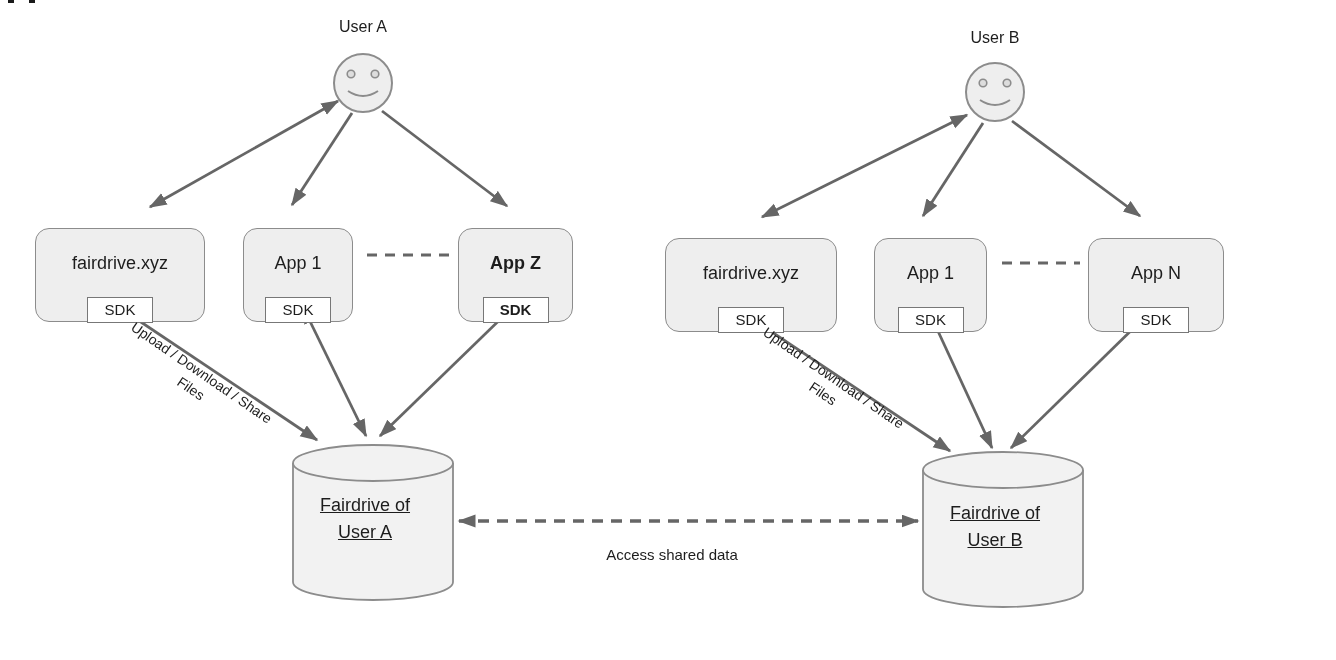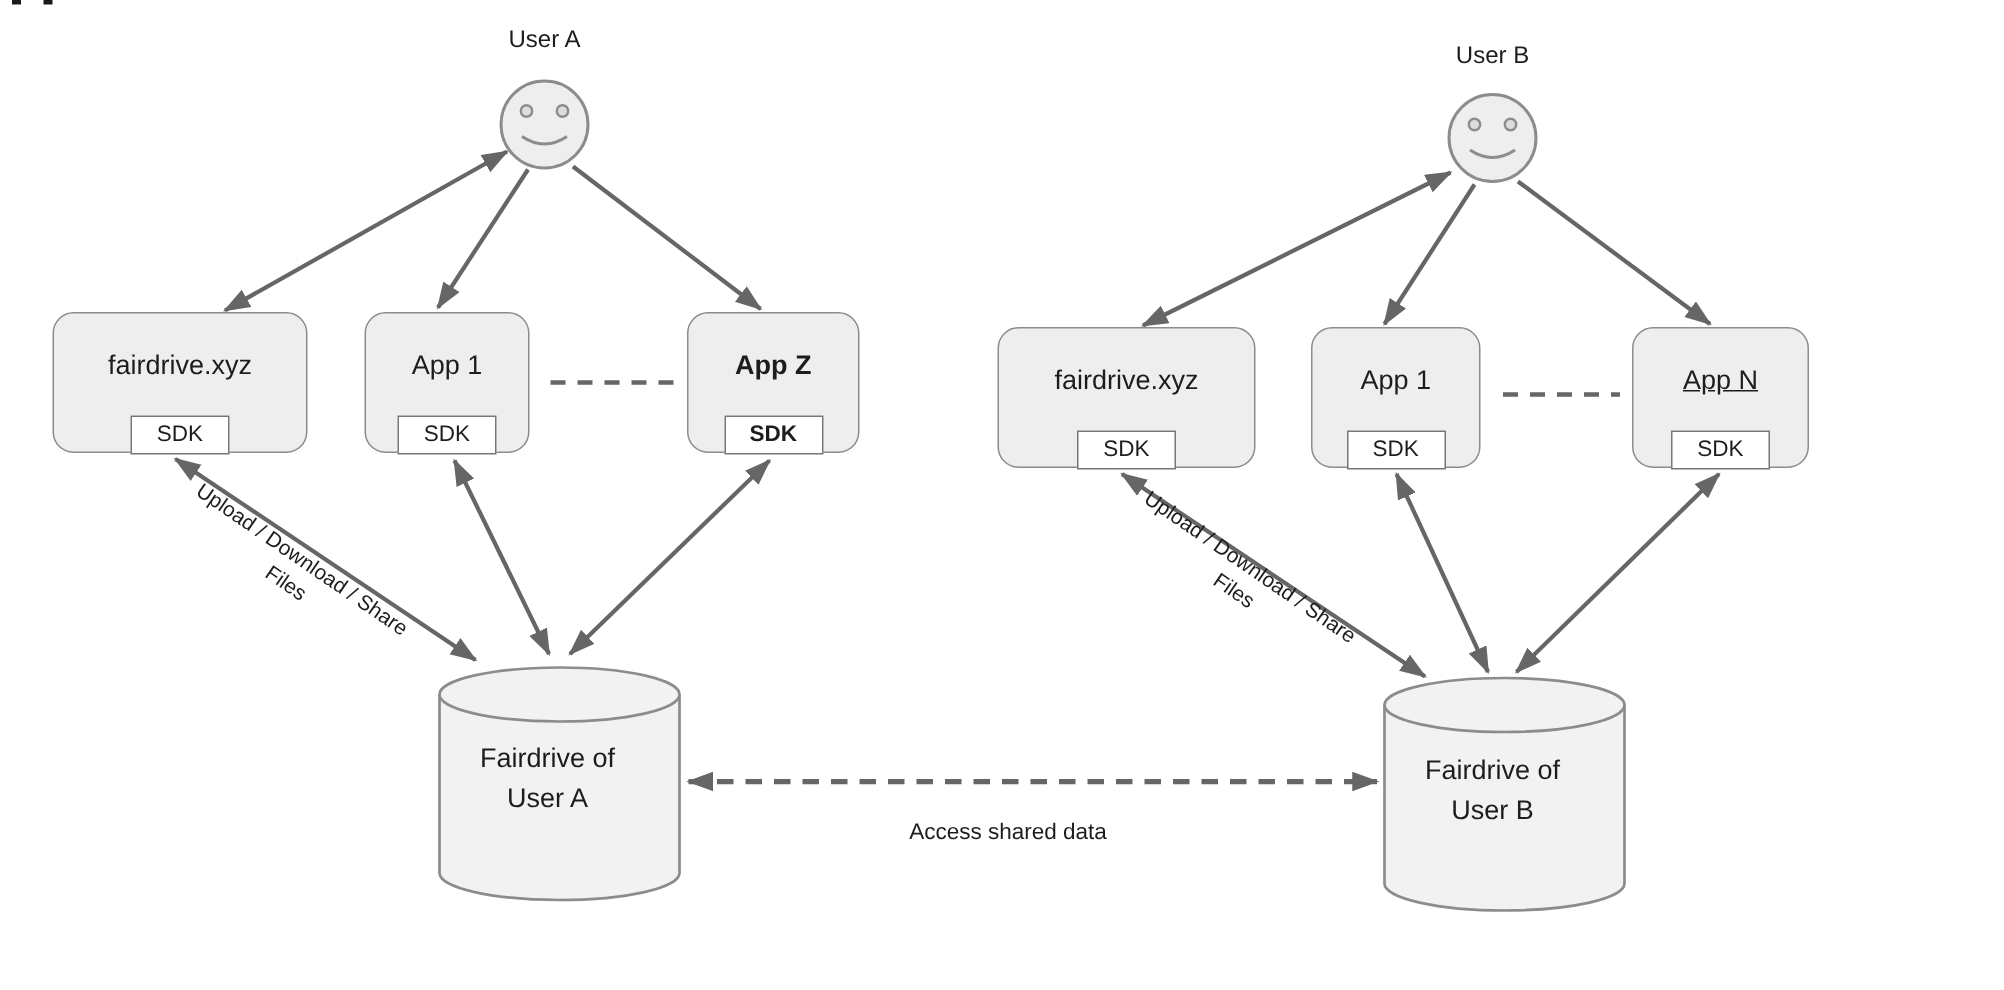--- a/index.html
+++ b/index.html
@@ -19,32 +19,33 @@
   .user-label{font-size:16px;}
   .node-box{
     position:absolute;
     background:var(--box-fill);
     border:1.6px solid var(--border);
     border-radius:14px;
     display:flex;align-items:center;justify-content:center;
     box-sizing:border-box;
     padding-bottom:24px;
     font-size:18px;
+    margin-top:20px;
   }
   .sdk-box{
     position:absolute;
     left:50%;bottom:-1.6px;transform:translateX(-50%);
     width:66px;height:26px;
     background:#ffffff;
     border:1.4px solid #777777;
     display:flex;align-items:center;justify-content:center;
     font-size:15px;
     box-sizing:border-box;
   }
-  .cyl-label{font-size:18px;line-height:27px;width:144px;}
+  .cyl-label{font-size:18px;line-height:27px;width:144px;text-decoration:underline;}
   .transfer-label{
     width:250px;font-size:14px;line-height:19px;
     transform:rotate(34.5deg);
   }
   .shared-label{width:230px;font-size:15px;line-height:22px;}
   .artifact{position:absolute;background:#1a1a1a;width:6px;height:3px;top:0;}
 </style>
 </head>
 <body>
 
@@ -149,21 +150,21 @@
     </div>
   </div>
 
   <div class="node-box" style="left:874px;top:218px;width:113px;height:94px;">
     <span>App 1</span>
     <div class="sdk-box">
       <span>SDK</span>
     </div>
   </div>
 
-  <div class="node-box" style="left:1088px;top:218px;width:118px;height:94px;text-decoration:underline;">
+  <div class="node-box" style="left:1088px;top:218px;width:136px;height:94px;">
     <span>App N</span>
     <div class="sdk-box">
       <span>SDK</span>
     </div>
   </div>
 
   <div class="label cyl-label" style="left:923px;top:500px;">
     <div>Fairdrive of</div>
     <div>User B</div>
   </div>

